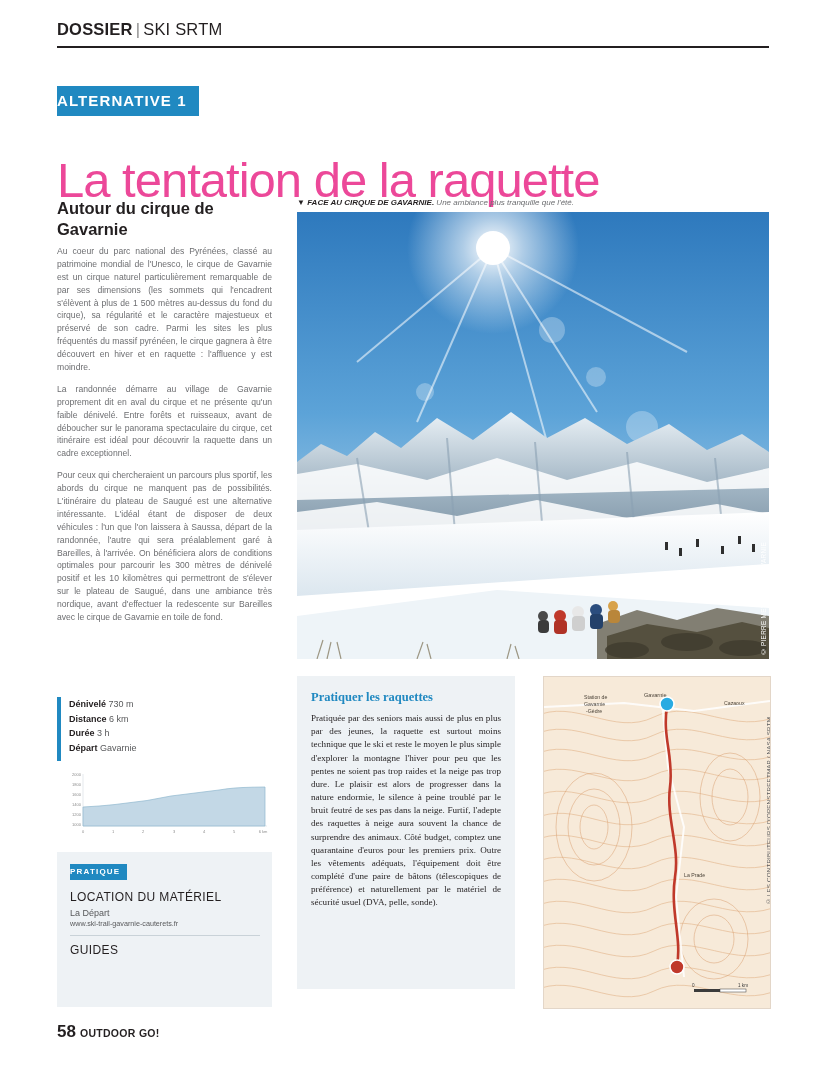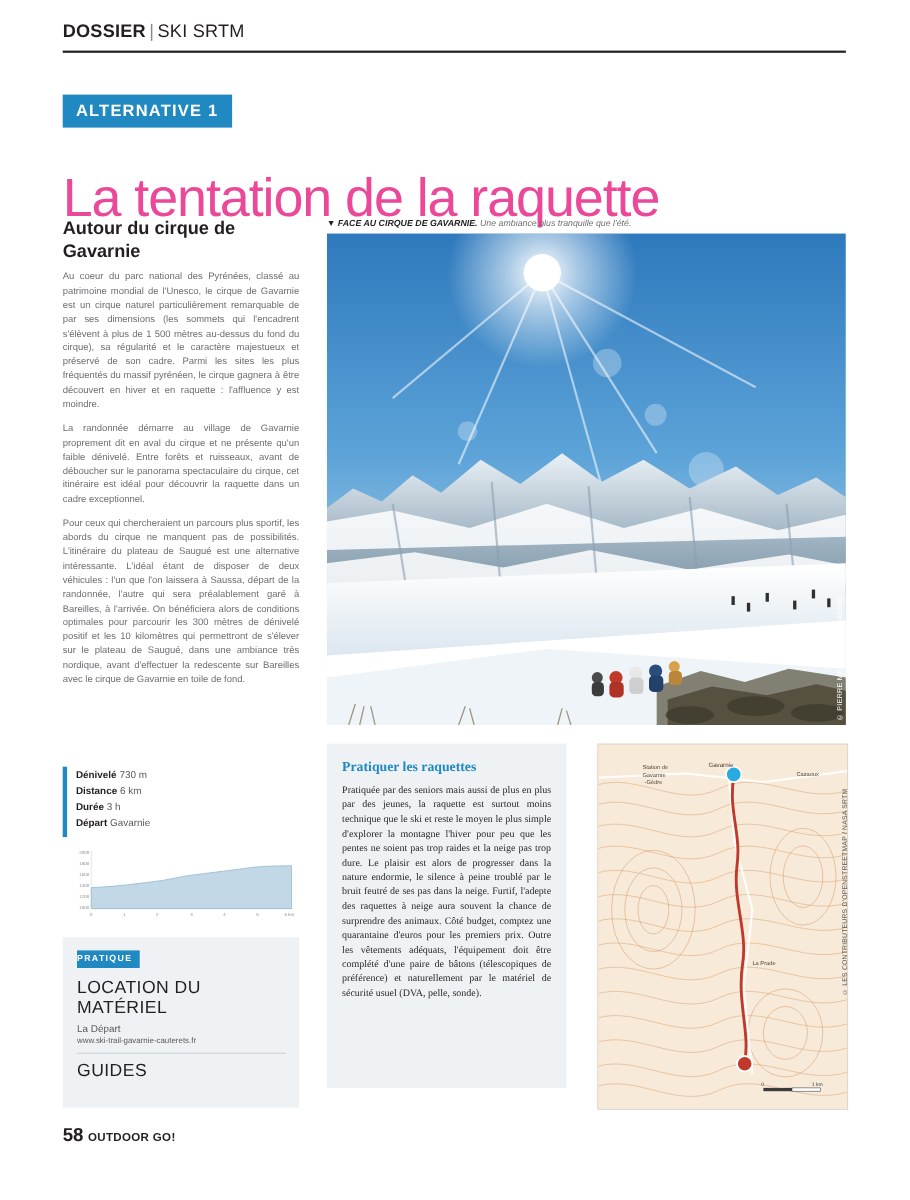--- a/index.html
+++ b/index.html
@@ -14,21 +14,21 @@
 
   
   .header{position:absolute;left:57px;top:20px;width:712px;}
   .header-title{font-size:16.5px;font-weight:bold;letter-spacing:.2px;color:#231f20;}
   .header-title .sep{color:#8a8a8a;font-weight:normal;padding:0 3px;}
   .header-title .sub{font-weight:normal;}
   .header-rule{position:absolute;left:0;top:26px;width:712px;height:1.6px;background:#231f20;}
 
   
   .kicker{position:absolute;left:57px;top:86px;background:#2089c1;color:#fff;
-    font-size:15px;font-weight:bold;letter-spacing:1.1px;padding:6px 12px 7px 12px;}
+    font-size:15px;font-weight:bold;letter-spacing:1.1px;padding:6px 12px 7px 0;}
 
   
   .bigtitle{position:absolute;left:57px;top:123px;width:720px;
     font-size:49px;font-weight:normal;letter-spacing:-1px;line-height:1;color:#ec4899;}
 
   
   .subhead{position:absolute;left:57px;top:198px;width:215px;
     font-size:16.5px;font-weight:bold;line-height:1.27;color:#231f20;}
 
   .body-col{position:absolute;left:57px;top:245px;width:215px;
@@ -45,21 +45,21 @@
   
   .profile{position:absolute;left:57px;top:770px;width:215px;height:70px;}
   .profile svg{display:block;}
 
   
   .pratique{position:absolute;left:57px;top:852px;width:215px;height:155px;
     background:#eef2f5;}
   .pratique-tag{position:absolute;left:13px;top:12px;background:#2089c1;color:#fff;
     font-size:8px;font-weight:bold;letter-spacing:1.2px;padding:3px 7px 4px 0;}
   .pratique-body{position:absolute;left:13px;top:38px;width:190px;color:#58595b;}
-  .pr-h{font-size:16px;color:#231f20;letter-spacing:.4px;margin-bottom:3px;}
+  .pr-h{font-size:12px;color:#231f20;letter-spacing:.4px;margin-bottom:3px;}
   .pr-t{font-size:9px;color:#58595b;line-height:1.35;}
   .pr-link{font-size:7.2px;color:#58595b;}
   .pr-rule{height:1px;background:#c9d2d8;margin:7px 0 7px 0;}
   .pr-cols{display:flex;gap:12px;}
   .pr-col{width:89px;}
   .pr-name{font-size:9px;color:#231f20;}
   .pr-phone{font-size:9px;color:#58595b;}
   .pr-web{font-size:7.2px;color:#2089c1;font-weight:bold;}
 
   

